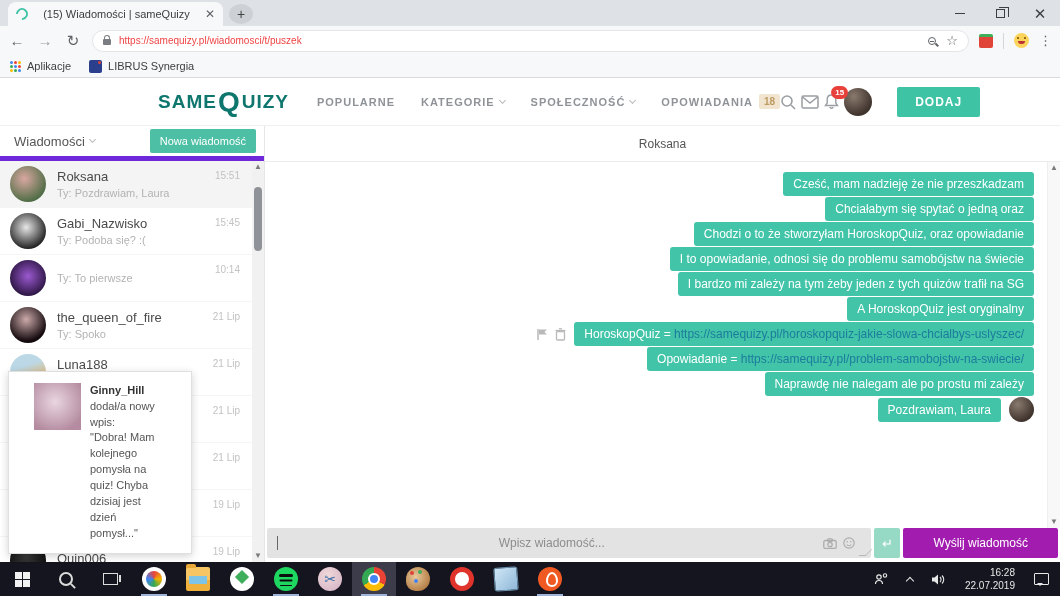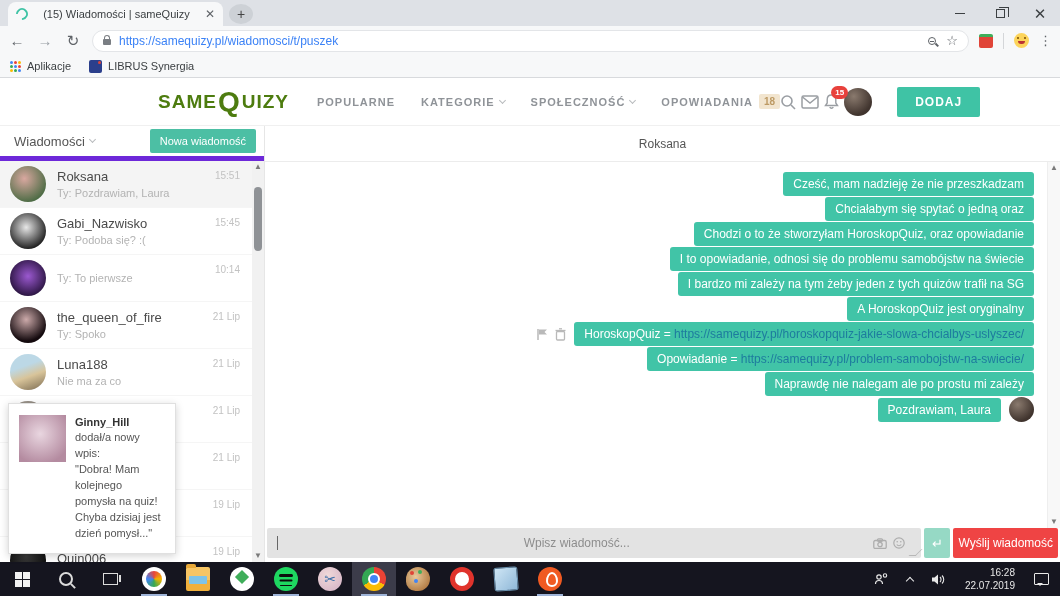--- a/index.html
+++ b/index.html
@@ -19,21 +19,21 @@
   .wc-max { width:9px; height:9px; border:1px solid #3c4043; display:inline-block; position:relative; }
   .wc-max:before { content:''; position:absolute; top:-3px; left:2px; width:9px; height:9px; border:1px solid #3c4043; border-left:none; border-bottom:none; }
   .wc-close { font-size:15px; line-height:1; }
 
   .toolbar { height:29px; background:#f7f8f9; display:flex; align-items:center; padding:0 8px; gap:10px; }
   .nav-ico { color:#5f6368; font-size:15px; width:18px; text-align:center; }
   .nav-ico.dim { color:#9aa0a6; }
   .omnibox { flex:1; height:22px; background:#fff; border:1px solid #e3e5e8; border-radius:11px; display:flex; align-items:center; padding:0 10px; gap:8px; }
   .lock { width:8px; height:6px; background:#7a7e83; border-radius:1px; position:relative; margin-top:3px; flex:none; }
   .lock:before { content:''; position:absolute; top:-4px; left:1px; width:4px; height:4px; border:1.5px solid #7a7e83; border-bottom:none; border-radius:3px 3px 0 0; }
-  .url-text { font-size:12px; color:#3b82f6; flex:1; }
+  .url-text { font-size:10px; color:#ef4444; flex:1; }
   .omni-right { display:flex; align-items:center; gap:10px; color:#5f6368; }
   .mag { width:8px; height:8px; border:1.5px solid #5f6368; border-radius:50%; position:relative; }
   .mag:after { content:''; position:absolute; width:4px; height:1.5px; background:#5f6368; transform:rotate(45deg); right:-4px; bottom:-2px; }
   .mag i { position:absolute; left:1px; right:1px; top:3px; height:1.5px; background:#5f6368; }
   .star { font-size:13px; color:#5f6368; }
   .ext-red { width:14px; height:14px; background:#e04438; border-radius:2px; border-top:3px solid #3fae5a; }
   .toolbar-sep { width:1px; height:16px; background:#d4d6d9; }
   .ext-smile { width:15px; height:15px; background:#fcd45b; border-radius:50%; position:relative; }
   .ext-smile:before { content:''; position:absolute; top:4px; left:3px; width:2px; height:2px; background:#7a4b00; border-radius:50%; box-shadow:7px 0 0 #7a4b00; }
   .ext-smile:after { content:''; position:absolute; left:4px; top:8px; width:7px; height:3px; background:#b33; border-radius:0 0 6px 6px; }
@@ -41,21 +41,21 @@
 
   .bookmarks { height:23px; background:#f7f8f9; border-bottom:1px solid #d8dadd; display:flex; align-items:center; padding:0 10px; gap:18px; }
   .bm { display:flex; align-items:center; gap:6px; font-size:11px; color:#3c4043; }
   .apps-grid { display:grid; grid-template-columns:repeat(3,3px); grid-gap:1px; }
   .apps-grid i { width:3px; height:3px; border-radius:50%; }
   .libro { width:13px; height:13px; background:#2b3f8c; border-radius:2px; position:relative; }
   .libro:after { content:''; position:absolute; right:1px; top:1px; width:3px; height:3px; background:#e04438; border-radius:50%; }
 
   
   .site-header { height:48px; background:#fff; display:flex; align-items:center; padding:0 160px 0 158px; border-bottom:1px solid #f0f0f0; }
-  .logo { color:#4d7c0f; font-weight:bold; letter-spacing:1px; display:flex; align-items:center; }
+  .logo { color:#0f766e; font-weight:bold; letter-spacing:1px; display:flex; align-items:center; }
   .logo .lg-sm { font-size:19px; }
   .logo .lg-q { font-size:28px; margin:0 1px; }
   .site-nav { display:flex; align-items:center; gap:26px; margin-left:28px; flex:1; }
   .nav-item { font-size:11px; font-weight:bold; letter-spacing:1px; color:#8f9398; display:flex; align-items:center; }
   .chev { display:inline-block; width:5px; height:5px; border-right:1.5px solid #b8bbbe; border-bottom:1.5px solid #b8bbbe; transform:rotate(45deg); margin-left:5px; margin-top:-3px; }
   .nav-badge { background:#f2e5cf; color:#bd9a64; font-size:10px; font-weight:bold; padding:2px 5px; border-radius:2px; margin-left:6px; letter-spacing:0; }
   .hdr-icons { display:flex; align-items:center; gap:5px; }
   .hdr-ico { color:#9a9ea3; position:relative; display:flex; }
   .badge-red { position:absolute; top:-7px; right:-9px; background:#e8413c; color:#fff; font-size:8px; font-weight:bold; border-radius:8px; padding:2px 4px; }
   .hdr-avatar { width:28px; height:28px; border-radius:50%; background:radial-gradient(circle at 35% 30%, #8a7a6e, #40342e 70%); }
@@ -83,21 +83,21 @@
   .av9 { background:radial-gradient(circle at 45% 40%, #3a3a3a, #0a0a0a 80%); }
   .conv-mid { flex:1; min-width:0; }
   .conv-name { font-size:13px; color:#4a4a4a; margin-bottom:3px; }
   .conv-prev { font-size:11px; color:#b3b3b3; white-space:nowrap; overflow:hidden; }
   .conv-time { position:absolute; top:9px; right:24px; font-size:10px; color:#c2c2c2; }
   .sb-scroll { position:absolute; right:0; top:35px; bottom:0; width:12px; background:#f1f1f1; display:flex; flex-direction:column; align-items:center; }
   .sb-thumb { width:8px; height:64px; background:#8f9296; border-radius:4px; margin-top:14px; }
   .scr-arrow { font-size:8px; color:#7a7a7a; height:12px; line-height:12px; }
   .sb-scroll .scr-bottom { margin-top:auto; }
 
-  .popup { position:absolute; left:8px; bottom:8px; width:168px; background:#fff; border:1px solid #e0e0e0; box-shadow:0 2px 8px rgba(0,0,0,.18); padding:11px 10px; display:flex; gap:9px; z-index:5; }
+  .popup { position:absolute; left:8px; bottom:8px; width:184px; background:#fff; border:1px solid #e0e0e0; box-shadow:0 2px 8px rgba(0,0,0,.18); padding:11px 25px; display:flex; gap:9px; z-index:5; }
   .popup-av { width:47px; height:47px; flex:none; background:radial-gradient(circle at 45% 40%, #e9d6e0, #b48ba0 80%); }
   .popup-txt { font-size:11px; color:#555; line-height:1.45; }
   .popup-txt b { color:#333; }
 
   
   .chat { flex:1; display:flex; flex-direction:column; min-width:0; }
   .chat-head { height:36px; display:flex; align-items:center; justify-content:center; font-size:12px; color:#555; border-bottom:1px solid #ececec; }
   .msgs-wrap { flex:1; position:relative; min-height:0; }
   .msgs { position:absolute; inset:0 14px 0 0; display:flex; flex-direction:column; align-items:flex-end; padding:10px 12px 0 0; gap:1px; overflow:hidden; }
   .msg-row { display:flex; align-items:center; gap:8px; }
@@ -108,21 +108,21 @@
   .chat-scroll { position:absolute; right:0; top:0; bottom:0; width:13px; background:#f8f8f8; border-left:1px solid #eee; display:flex; flex-direction:column; align-items:center; }
   .chat-scroll .scr-bottom { margin-top:auto; }
 
   .composer { height:34px; display:flex; align-items:stretch; padding:0 2px 4px 2px; gap:3px; }
   .input-box { flex:1; background:#e3e3e3; border-radius:2px; display:flex; align-items:center; padding:0 10px; position:relative;text-align:center; }
   .caret { width:1px; height:14px; background:#666; margin-right:2px; }
   .placeholder { font-size:12px; color:#8d8d8d; flex:1; }
   .input-icons { display:flex; gap:6px; align-items:center; color:#adadad; margin-right:6px; }
   .resize-h { position:absolute; right:2px; bottom:2px; width:7px; height:7px; border-right:1.5px solid #9a9a9a; border-bottom:1.5px solid #9a9a9a; transform:skew(-45deg) rotate(0deg); opacity:.6; }
   .btn-enter { width:26px; background:#96d9c5; color:#fff; display:flex; align-items:center; justify-content:center; font-size:13px; border-radius:2px; }
-  .btn-send { background:#ef4444; color:#fff; font-size:12px; padding:0 5px; display:flex; align-items:center; border-radius:2px; }
+  .btn-send { background:#a21caf; color:#fff; font-size:12px; padding:0 30px; display:flex; align-items:center; border-radius:2px; }
 
   
   .taskbar { height:34px; background:#15151f; display:flex; align-items:stretch; color:#e8e8e8; flex:none; }
   .tb-btn { width:44px; display:flex; align-items:center; justify-content:center; position:relative; }
   .tb-btn.running:after { content:''; position:absolute; bottom:0; left:9px; right:9px; height:2px; background:#9fb4d8; }
   .tb-btn.active { background:#3c3c4a; }
   .win-logo { display:grid; grid-template-columns:7px 7px; grid-gap:1px; }
   .win-logo i { width:7px; height:7px; background:#f2f2f2; }
   .tb-search { width:14px; height:14px; border:2px solid #dcdcdc; border-radius:50%; position:relative; }
   .tb-search:after { content:''; position:absolute; width:6px; height:2px; background:#dcdcdc; transform:rotate(45deg); right:-5px; bottom:-3px; }

